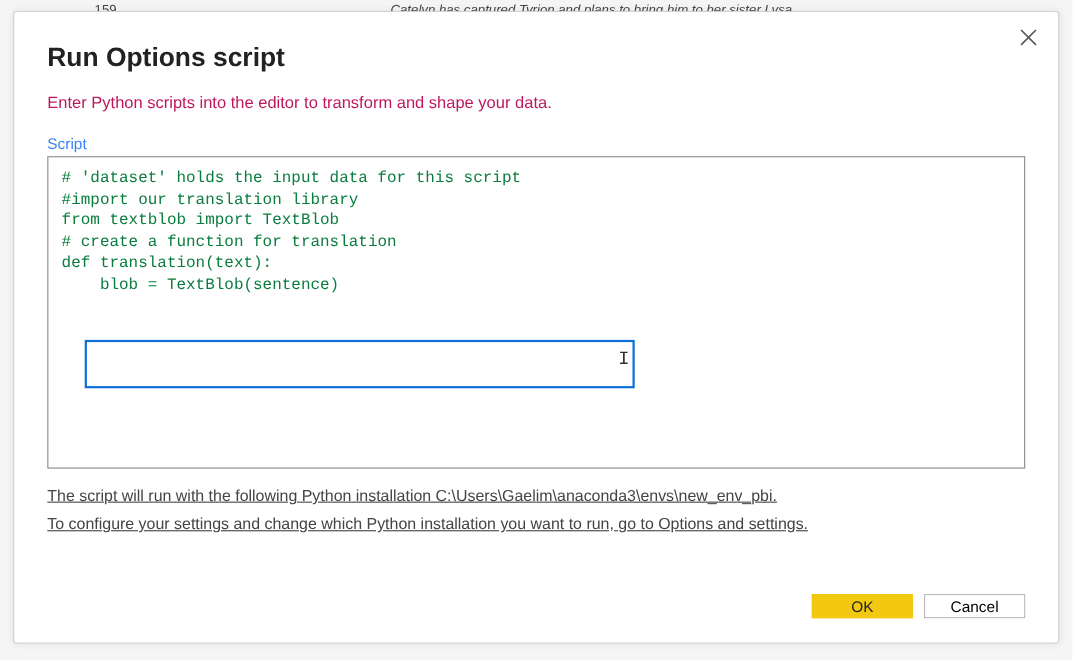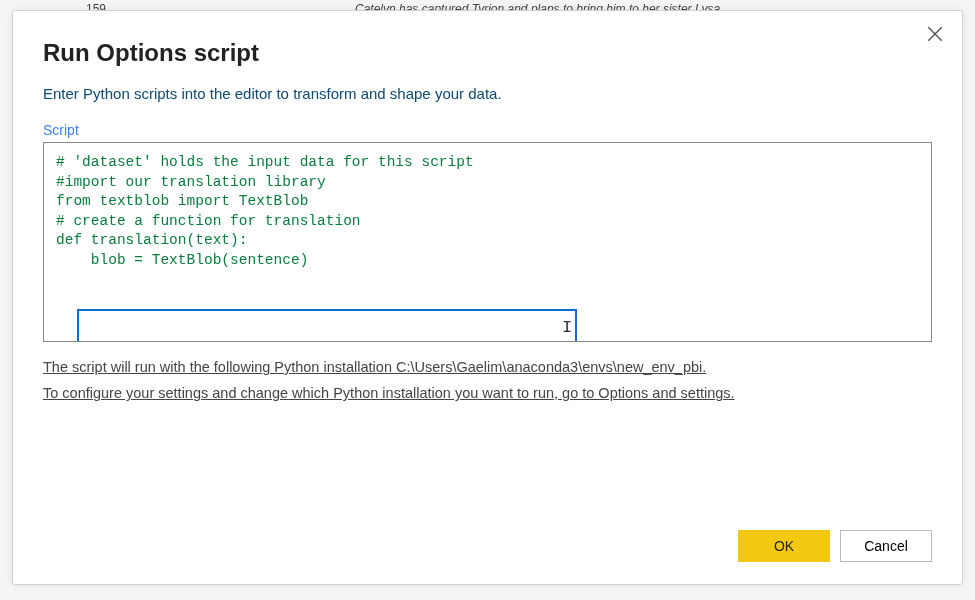--- a/index.html
+++ b/index.html
@@ -61,32 +61,32 @@
       height: 100%;
     }
     .dialog-title {
       font-size: 24px;
       font-weight: 600;
       color: #222;
       margin-bottom: 18px;
     }
     .dialog-subtitle {
       font-size: 15px;
-      color: #0c4a6e;
+      color: #be185d;
       margin-bottom: 20px;
     }
     .script-label {
       font-size: 14px;
       color: #3b82f6;
       margin-bottom: 4px;
     }
     .script-box {
       border: 1px solid #888;
       background: #fff;
-      height: 200px;
+      height: 284px;
       padding: 10px 12px;
       font-family: Consolas, "Courier New", monospace;
       font-size: 14.5px;
       line-height: 1.35;
       color: #0a7d3e;
       position: relative;
       overflow: hidden;
     }
     .script-box .code-line {
       white-space: pre;
@@ -114,21 +114,21 @@
     }
     .button-row {
       display: flex;
       justify-content: flex-end;
       gap: 10px;
       margin-top: auto;
       padding-top: 20px;
     }
     .btn {
       min-width: 92px;
-      height: 32px;
+      height: 22px;
       font-size: 14px;
       border: 1px solid #bbb;
       background: #fff;
       cursor: pointer;
       display: flex;
       align-items: center;
       justify-content: center;
     }
     .btn-primary {
       background: #f2c811;

